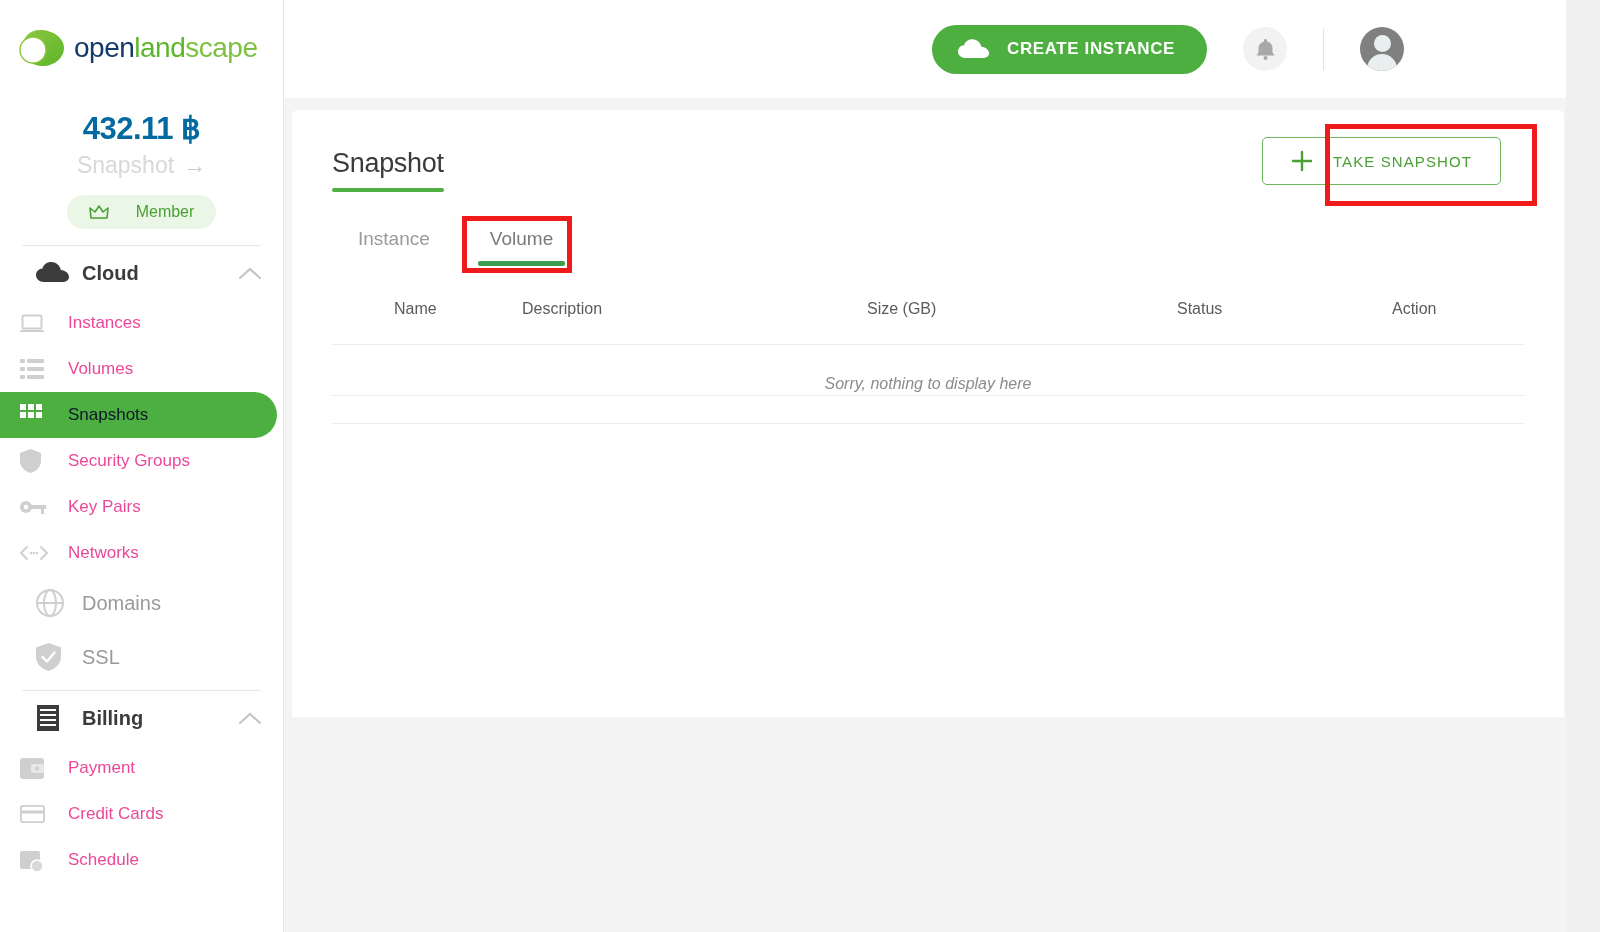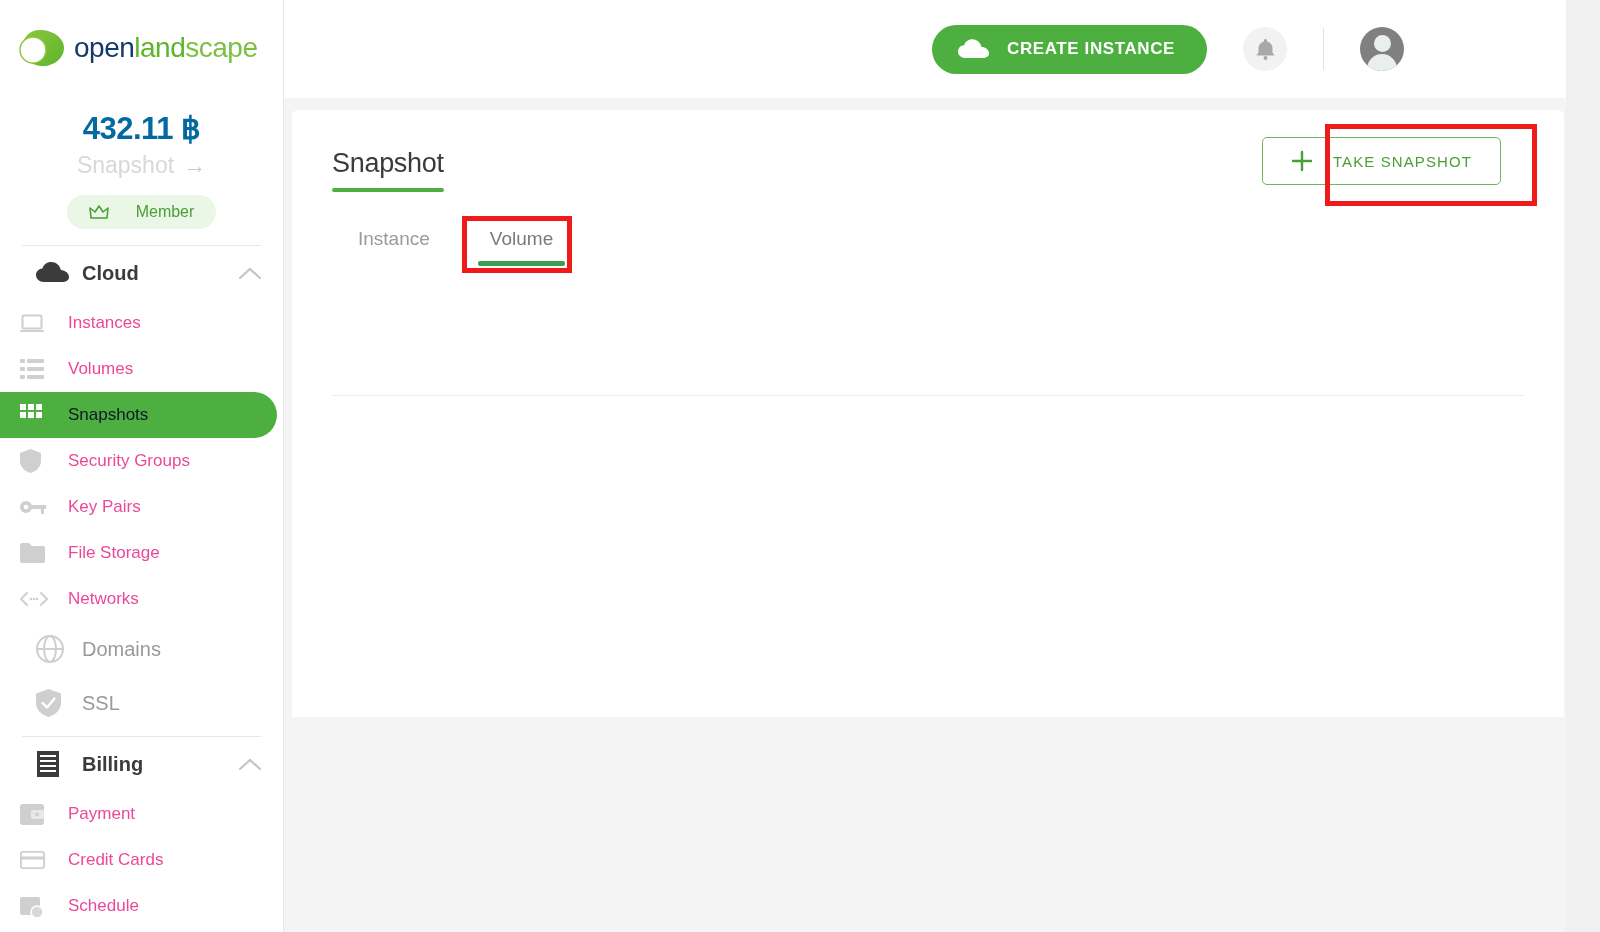--- a/index.html
+++ b/index.html
@@ -235,28 +235,20 @@
         <svg width="26" height="14" viewBox="0 0 26 14">
             <circle cx="6" cy="7" r="6" class="gray"></circle>
             <circle cx="6" cy="7" r="2.3" fill="#ffffff"></circle>
             <rect x="11" y="5" width="15" height="4" class="gray"></rect>
             <rect x="21" y="9" width="3" height="5" class="gray"></rect>
           </svg>
       </span>
       <span>Key Pairs</span>
     </div>
 
-    <div class="nav-item">
-      <span class="ni">
-        <svg width="25" height="20" viewBox="0 0 25 20">
-            <path d="M0 2 C0 0.9 0.9 0 2 0 H9 L12 3 H23 C24.1 3 25 3.9 25 5 V18 C25 19.1 24.1 20 23 20 H2 C0.9 20 0 19.1 0 18 Z" class="gray"></path>
-          </svg>
-      </span>
-      <span>File Storage</span>
-    </div>
 
     <div class="nav-item">
       <span class="ni">
         <svg width="28" height="14" viewBox="0 0 28 14">
             <path d="M7 1 L1 7 L7 13" fill="none" stroke="#cfcfcf" stroke-width="1.9" stroke-linecap="round" stroke-linejoin="round"></path>
             <path d="M21 1 L27 7 L21 13" fill="none" stroke="#cfcfcf" stroke-width="1.9" stroke-linecap="round" stroke-linejoin="round"></path>
             <circle cx="11" cy="7" r="1.3" class="gray"></circle>
             <circle cx="14" cy="7" r="1.3" class="gray"></circle>
             <circle cx="17" cy="7" r="1.3" class="gray"></circle>
           </svg>
@@ -375,20 +367,36 @@
       <div class="tabs">
         <div class="tab">
           <span>Instance</span>
         </div>
         <div class="tab active">
           <span>Volume</span>
         </div>
       </div>
       <div class="tabs-line"></div>
 
+      <table>
+        <thead>
+          <tr>
+            <th style="padding-left:62px;width:190px">Name</th>
+            <th style="width:345px">Description</th>
+            <th style="width:310px">Size (GB)</th>
+            <th style="width:215px">Status</th>
+            <th>Action</th>
+          </tr>
+        </thead>
+        <tbody>
+          <tr class="tbl-row">
+            <td colspan="5">Sorry, nothing to display here</td>
+          </tr>
+        </tbody>
+      </table>
 
       <button style="position:absolute;right:63px;top:27px;display:flex;align-items:center;gap:20px;height:48px;padding:0 28px;background:#ffffff;border:1.6px solid #6cb75c;border-radius:5px;color:#4a9f35;font-size:15px;letter-spacing:1.1px;cursor:pointer;font-family:inherit">
         <span>
           <svg width="22" height="22" viewBox="0 0 22 22">
               <path d="M11 2 V20 M2 11 H20" stroke="#4a9f35" stroke-width="2.4" stroke-linecap="round"></path>
             </svg>
         </span>
         <span>TAKE SNAPSHOT</span>
       </button>
     </div>

